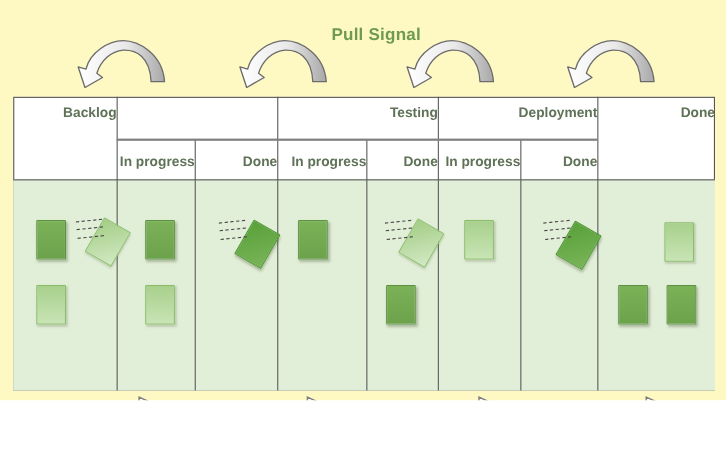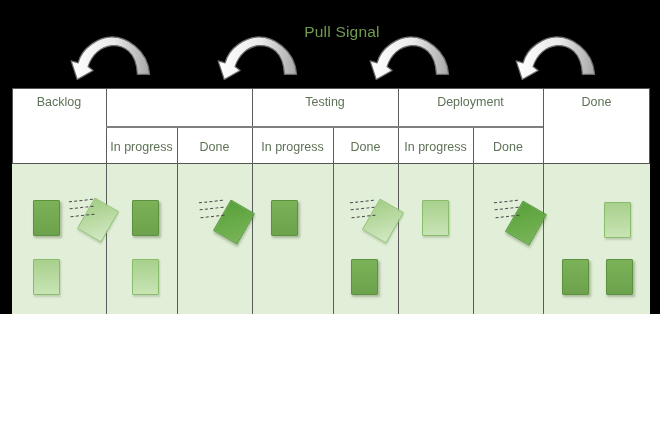--- a/index.html
+++ b/index.html
@@ -1,37 +1,38 @@
 <!DOCTYPE html>
 <html><head>
 <meta charset="utf-8">
 <style>
   html,body{margin:0;padding:0;background:#ffffff;}
   #stage{
-    position:relative;width:660px;height:314px;background:#000000;overflow:hidden;
+    position:relative;width:660px;height:364px;background:#fef9c3;overflow:hidden;
     font-family:"Liberation Sans",sans-serif;
+    font-weight:bold;
   }
   .title{
     position:absolute;text-align:center;color:#6f9b51;font-size:15.5px;letter-spacing:.2px;
   }
   
   .board-outline{
     position:absolute;left:12px;top:88px;width:638px;height:267px;
     border:1.4px solid #565656;box-sizing:border-box;background:#ffffff;
   }
   .board-body{
     position:absolute;left:12px;top:163px;width:638px;height:192px;
     background:#e2efd8;border-top:1.2px solid #565656;box-sizing:border-box;
   }
   .vline{position:absolute;width:1.2px;background:#5b5b5b;}
   .vline.stage{top:88px;height:267px;}
   .vline.sub{top:127px;height:228px;}
   .hdr-divider{position:absolute;left:106px;top:126px;width:437px;height:1.8px;background:#7f7f7f;}
   .cell-label{
-    position:absolute;text-align:center;color:#5f7257;font-size:12.5px;
+    position:absolute;text-align:right;color:#5f7257;font-size:12.5px;
   }
   .row1{top:95px;}
   .row2{top:140px;}
   
   .card{
     position:absolute;width:27px;height:36px;box-sizing:border-box;border-radius:1px;
   }
   .card.dark{
     background:linear-gradient(180deg,#7bb258,#6ca24b);
     border:1px solid #5d9140;box-shadow:1.5px 2px 2.5px rgba(70,90,50,.35);

